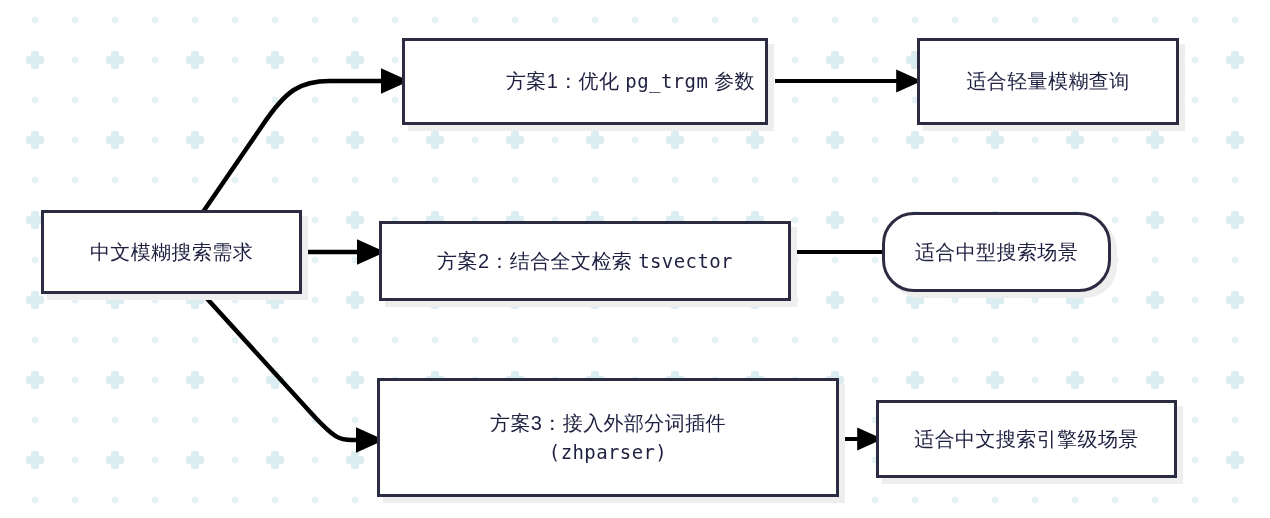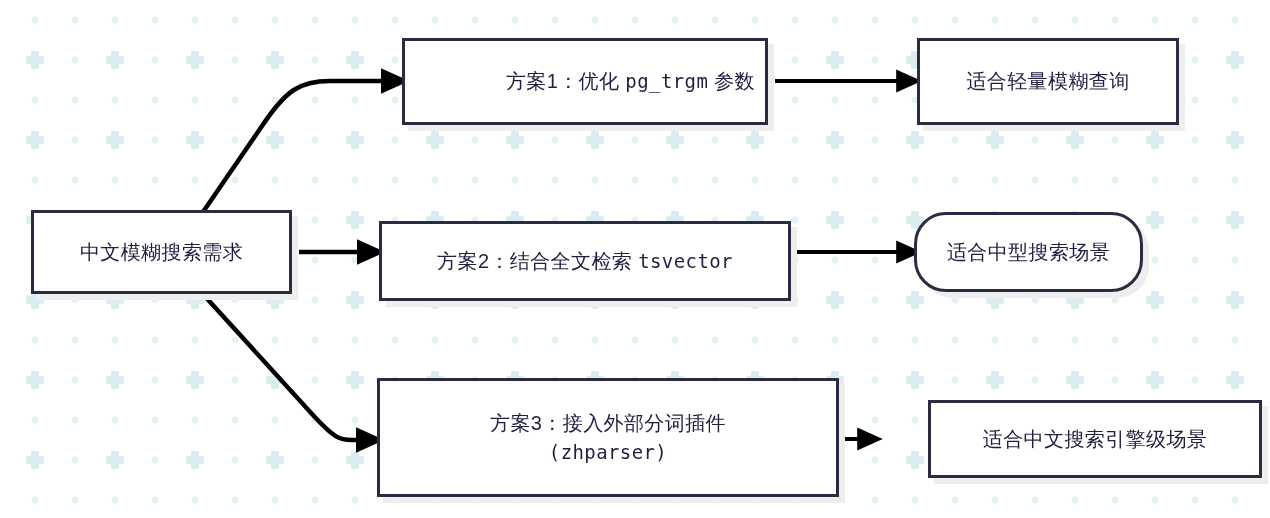--- a/index.html
+++ b/index.html
@@ -65,27 +65,27 @@
     white-space: pre-line;
     padding: 0 10px;
   }
 
   .node-label .mono {
     font-family: "DejaVu Sans Mono", "Liberation Mono", monospace;
     font-size: 19px;
   }
 
   
-  #node-root      { left: 31px;  top: 210px; width: 261px; height: 84px; }
+  #node-root      { left: 41px;  top: 210px; width: 261px; height: 84px; }
   #node-opt1      { left: 402px; top: 38px;  width: 366px; height: 87px; justify-content: flex-end; }
   #node-opt2      { left: 379px; top: 212px; width: 412px; height: 80px; margin-top: 9px; }
   #node-opt3      { left: 377px; top: 378px; width: 462px; height: 119px; justify-content: center; }
   #node-res1      { left: 917px; top: 38px;  width: 262px; height: 87px; }
-  #node-res2      { left: 914px; top: 212px; width: 229px; height: 80px; border-radius: 32px; }
-  #node-res3      { left: 928px; top: 400px; width: 334px; height: 78px; }
+  #node-res2      { left: 882px; top: 212px; width: 229px; height: 80px; border-radius: 32px; }
+  #node-res3      { left: 876px; top: 400px; width: 301px; height: 78px; }
 
   #node-opt3 .node-label { font-size: 20px; }
 </style>
 </head>
 <body>
 
 <div id="canvas">
 
   <svg id="bg-pattern" width="1270" height="518" viewBox="0 0 1270 518" xmlns="http://www.w3.org/2000/svg">
     <defs>

